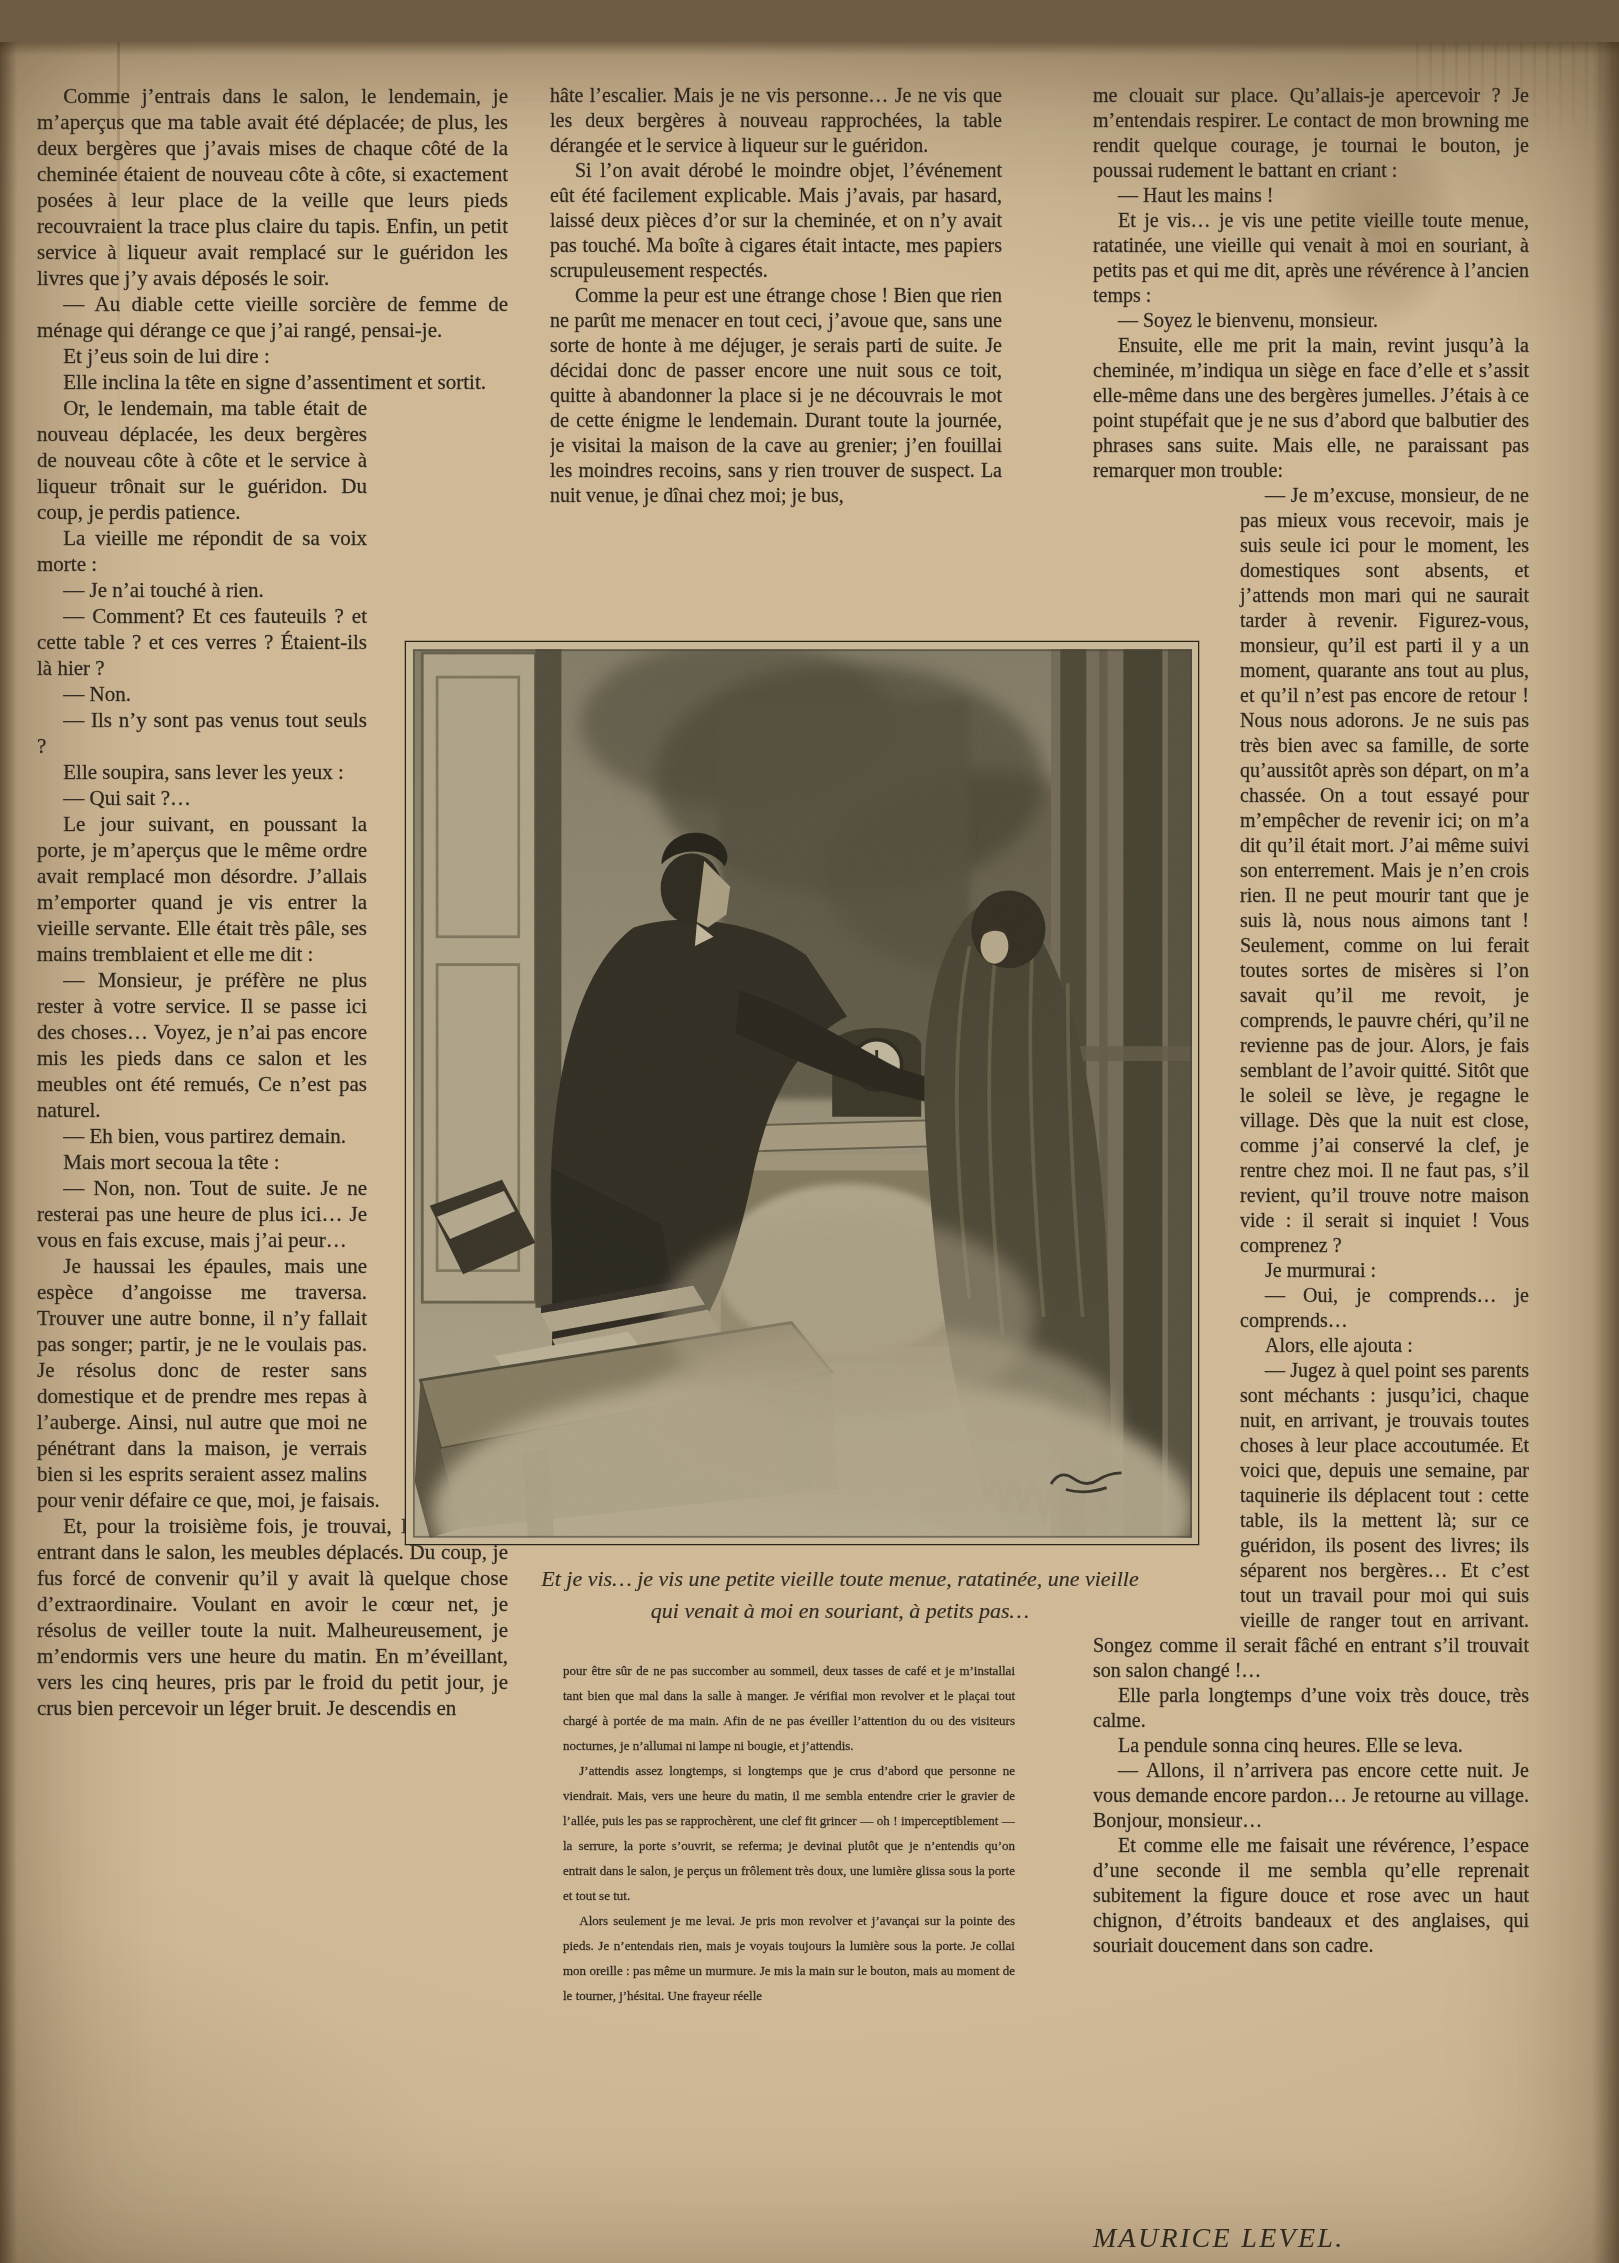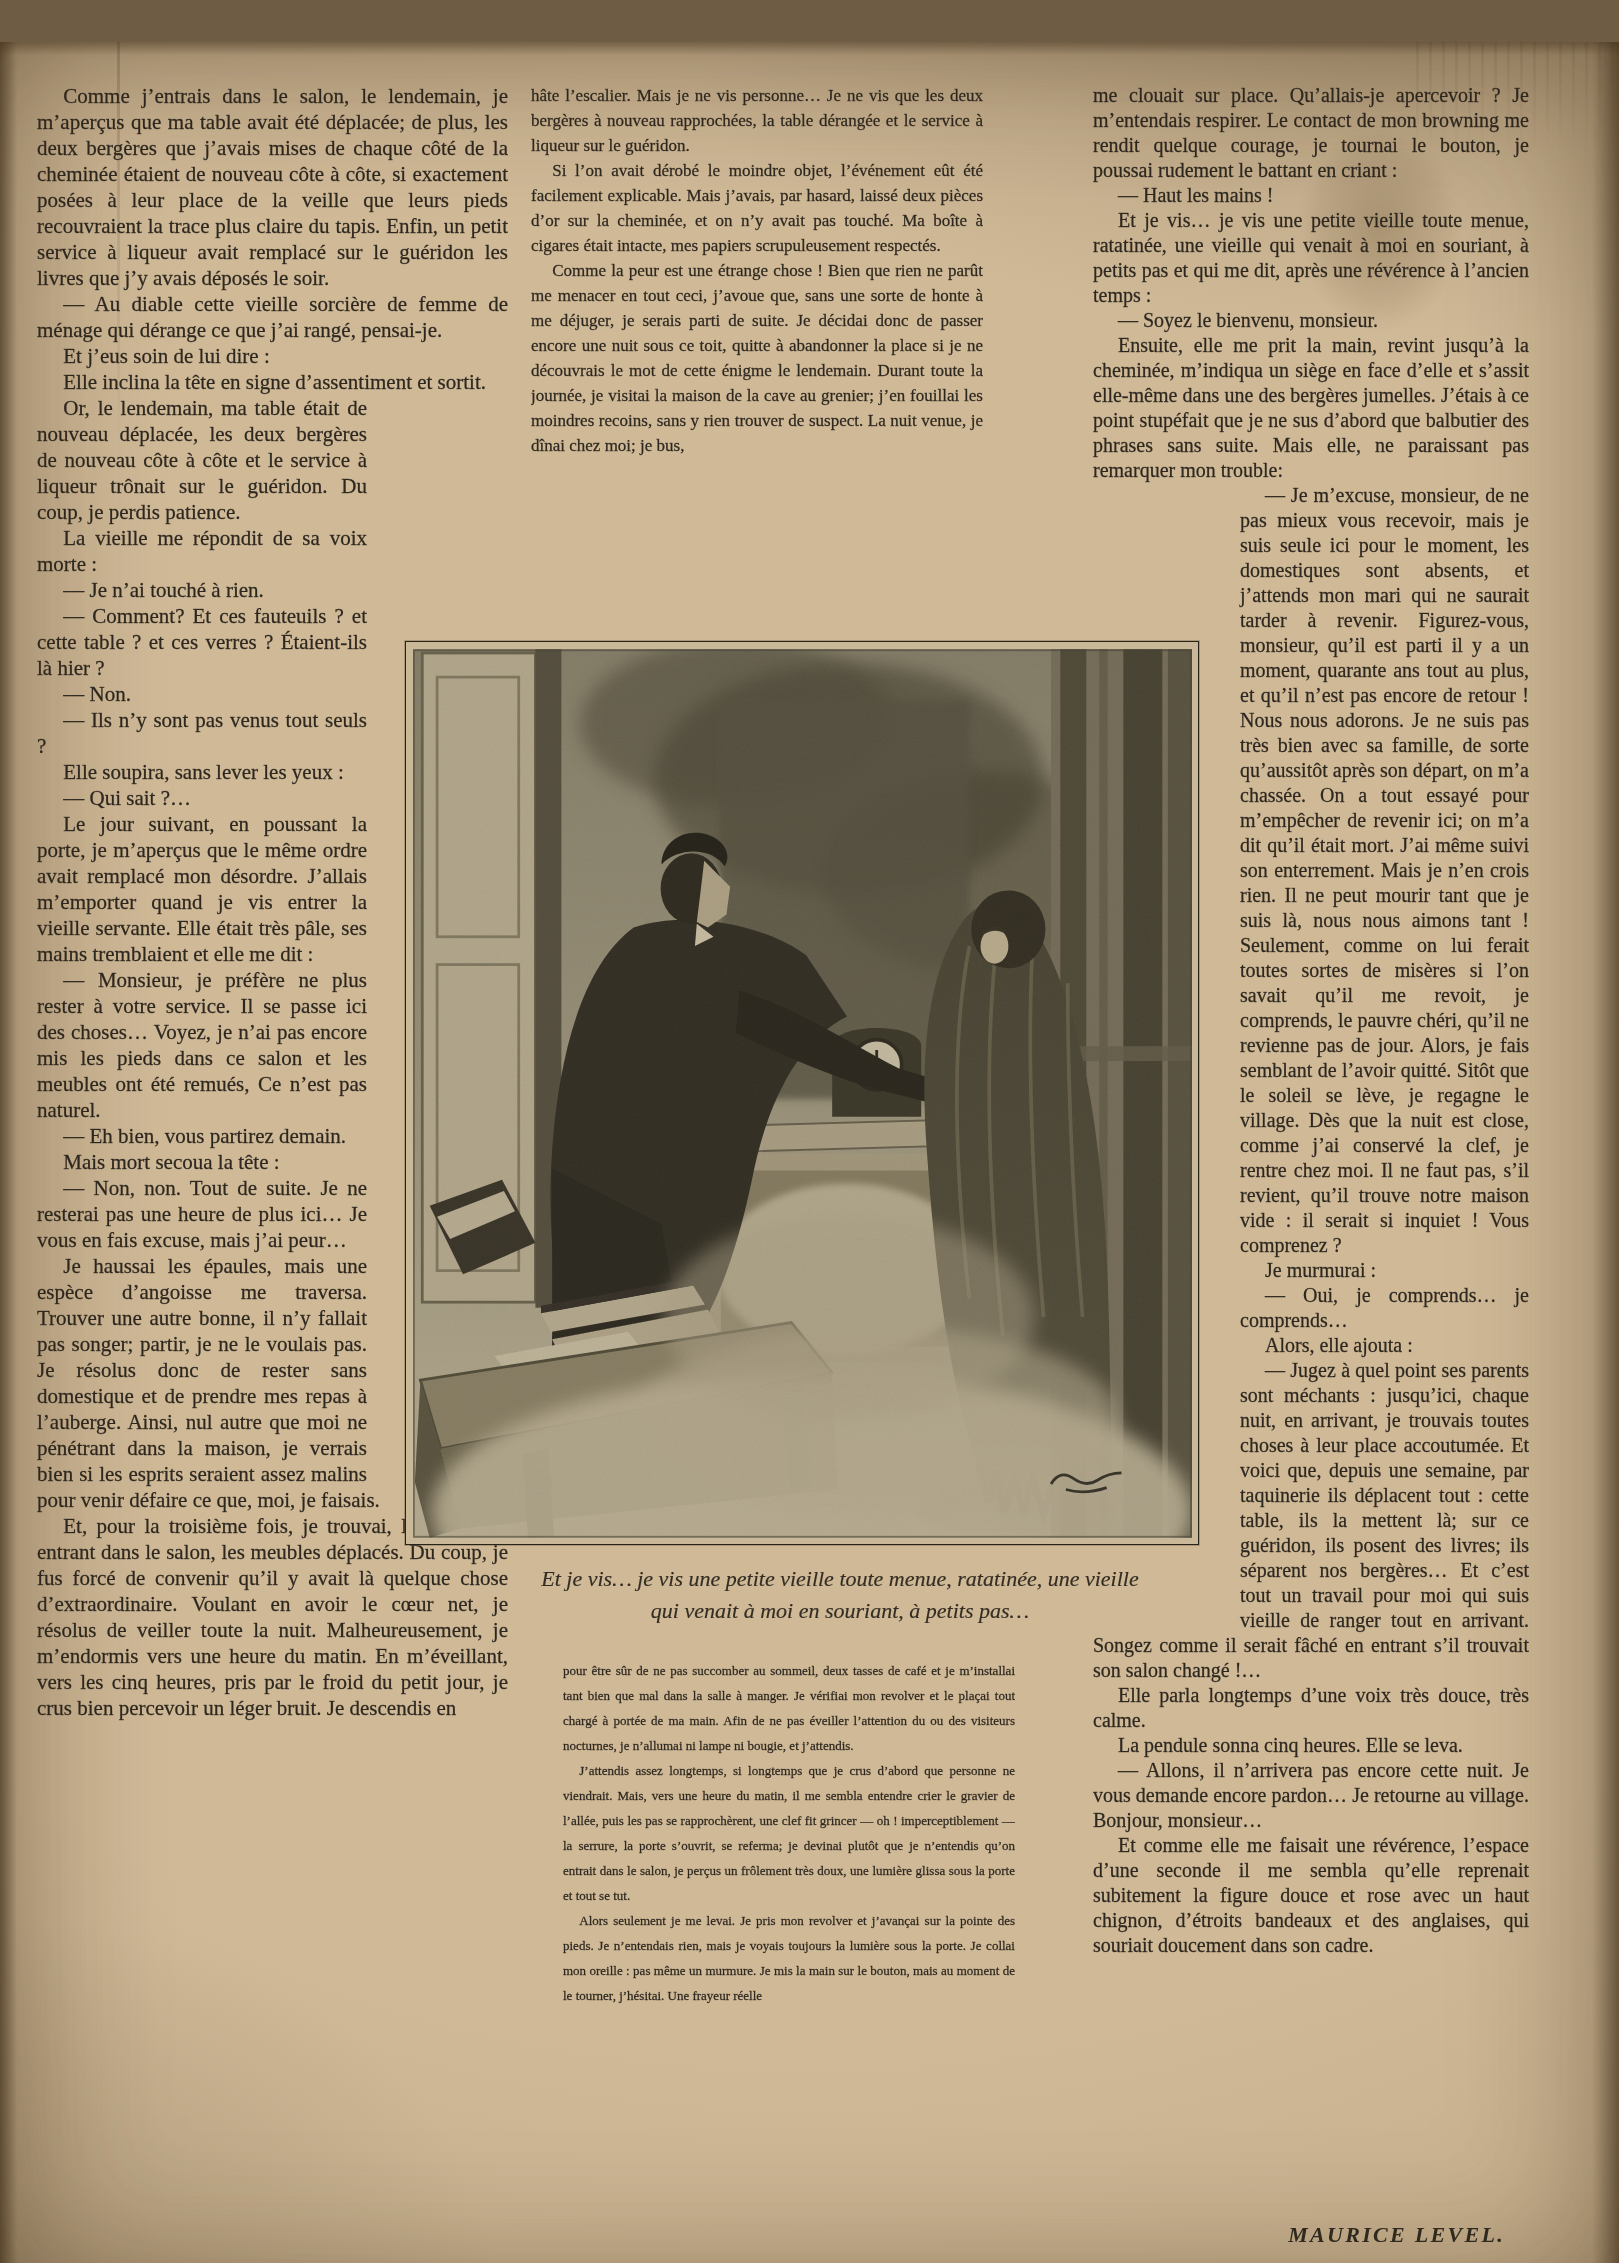--- a/index.html
+++ b/index.html
@@ -29,40 +29,40 @@
     mask-image:linear-gradient(to bottom, #000, transparent); }
   .stain { position:absolute; left:1273px; top:51px; width:213px; height:269px;
     background:radial-gradient(closest-side, rgba(94,72,40,.28), rgba(94,72,40,.10) 55%, transparent 75%);
     filter:blur(2.8px); border-radius:50%; }
   .crease { position:absolute; left:117px; top:0; width:2.8px; height:408px;
     background:linear-gradient(to bottom, rgba(60,44,22,.22), rgba(60,44,22,0)); }
 
   .col { position:absolute; overflow:hidden; text-align:justify;
     -webkit-text-stroke:0.3px rgba(45,38,30,.75); overflow-wrap:break-word; }
   #col1    { left:37px;   top:41px;   width:471px; height:2191px; font-size:21px; line-height:26px; }
-  #col2top { left:531px;  top:41px;   width:452px; height:566px;  font-size:17px;   line-height:25px; }
+  #col2top { left:550px;  top:41px;   width:452px; height:566px;  font-size:20px;   line-height:25px; }
   #col2bot { left:563px;  top:1616px; width:452px; height:644px;  font-size:13px;   line-height:25px; }
   #col3    { left:1093px; top:41px;   width:436px; height:2130px; font-size:20px; line-height:25px; }
   .para { margin:0; text-indent:1.25em; }
   .para.cont { text-indent:0; }
   .cut-right { float:right; width:141px; height:1081px; }
   .cut-left  { float:left;  width:147px; height:1148px; }
 
   .figure { position:absolute; left:405px; top:599px; width:779px; height:889px;
     border:1.9px solid #29241a; padding:6.5px; background:#c9b998;
     box-shadow:0 0 0 0.9px rgba(118,98,66,.45); }
   .figure svg { display:block; }
 
   .caption { position:absolute; left:408px; top:1521px; width:864px;
     text-align:center; font-style:italic; font-size:22px; line-height:32px;
     color:#332d23; -webkit-text-stroke:0.2px rgba(45,38,30,.7); }
 
   .author { position:absolute; left:1093px; top:2180px; width:436px; box-sizing:border-box;
-    text-align:right; padding-right:24px; font-style:italic; font-weight:bold;
-    font-size:22px; letter-spacing:2.3px; color:#2f2a21; }
+    padding-right:24px; font-style:italic; font-weight:normal;
+    font-size:28px; letter-spacing:2.3px; color:#2f2a21; }
 </style>
 </head>
 <body>
 
 <div class="page">
 
   <div class="edge-left"></div>
   <div class="edge-right"></div>
   <div class="edge-top"></div>
   <div class="corner-streaks"></div>

